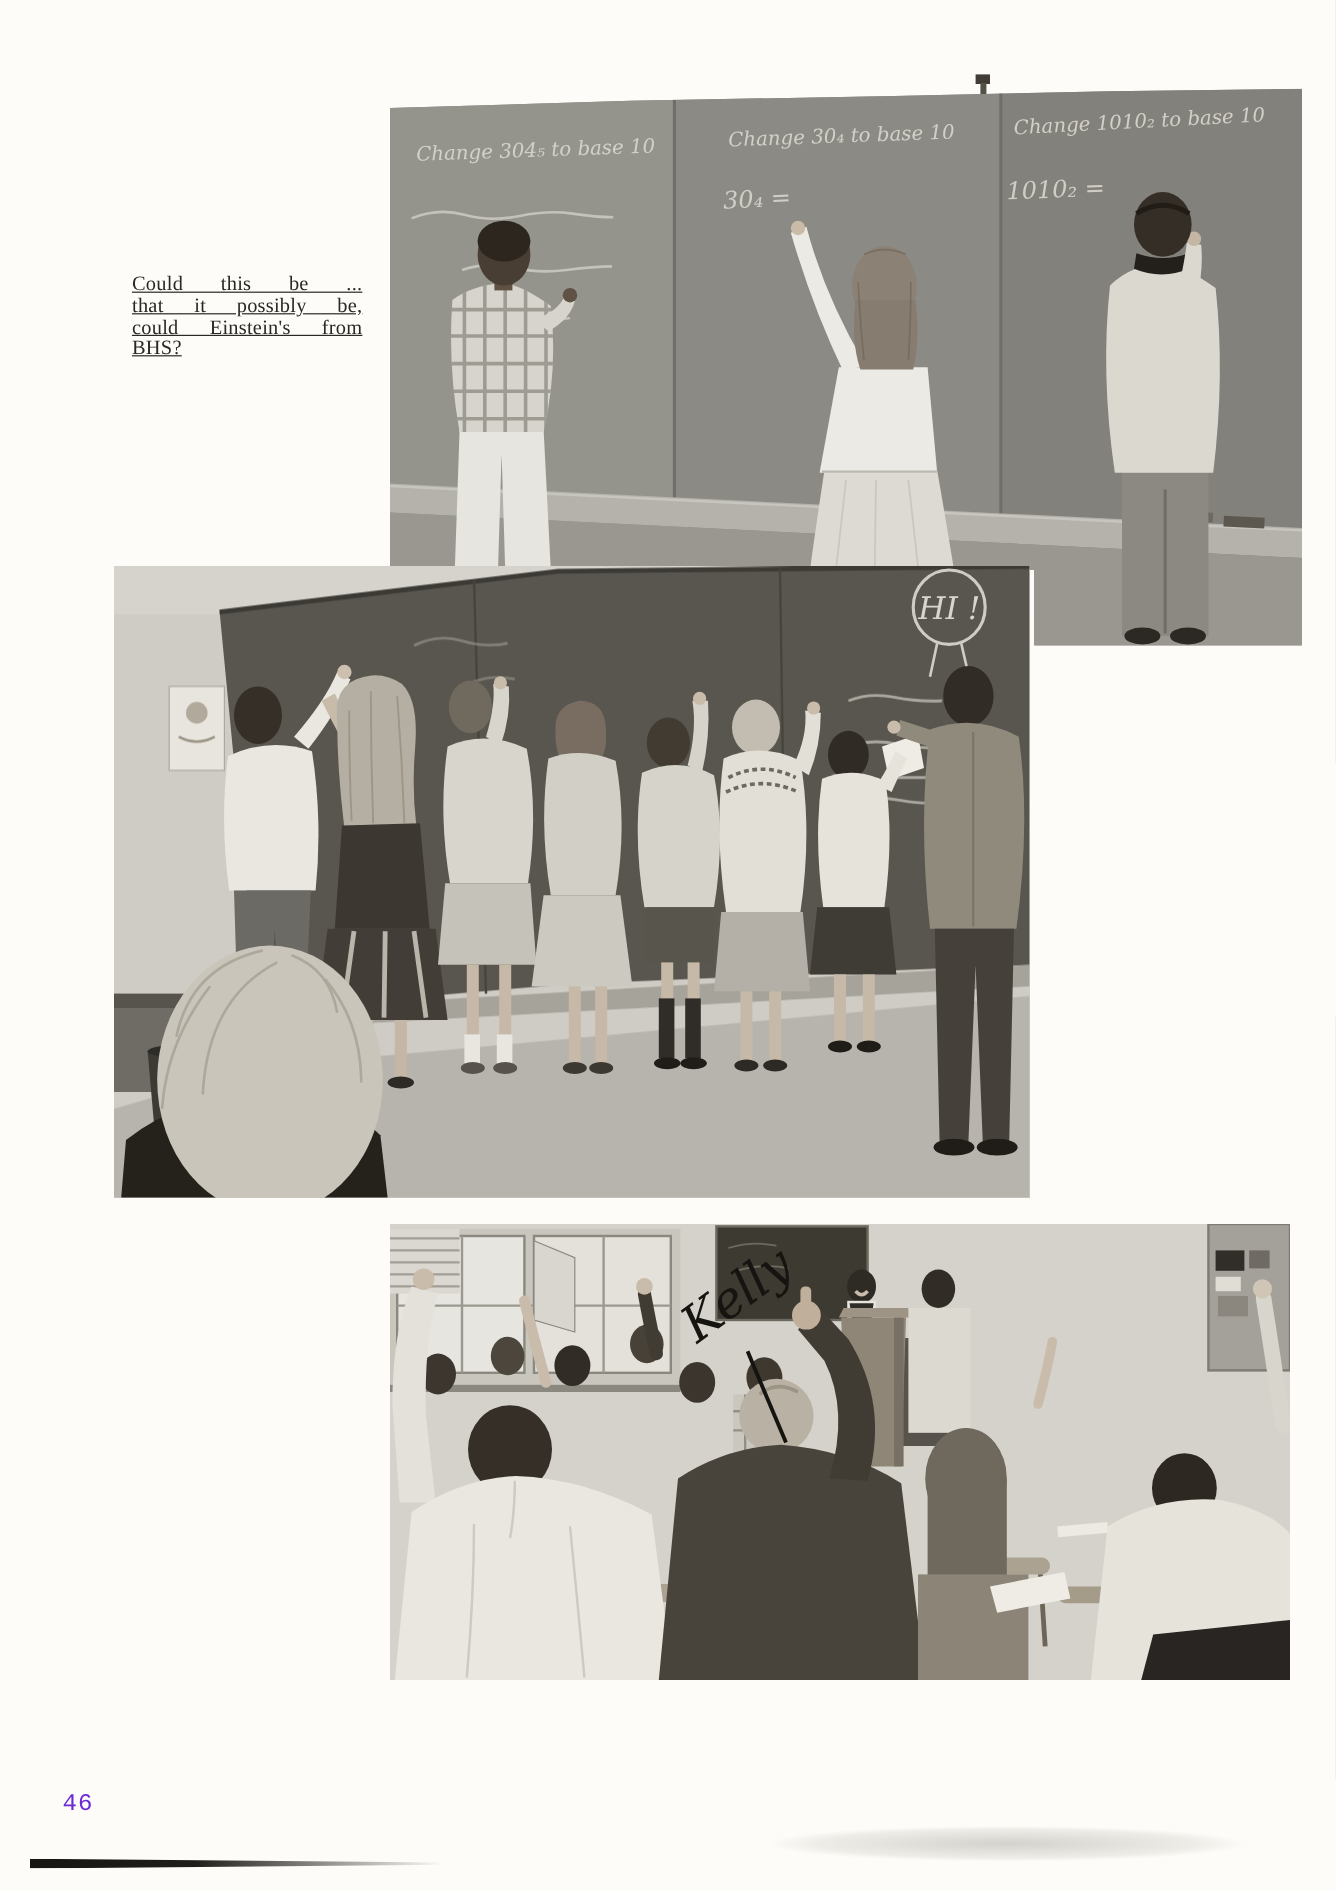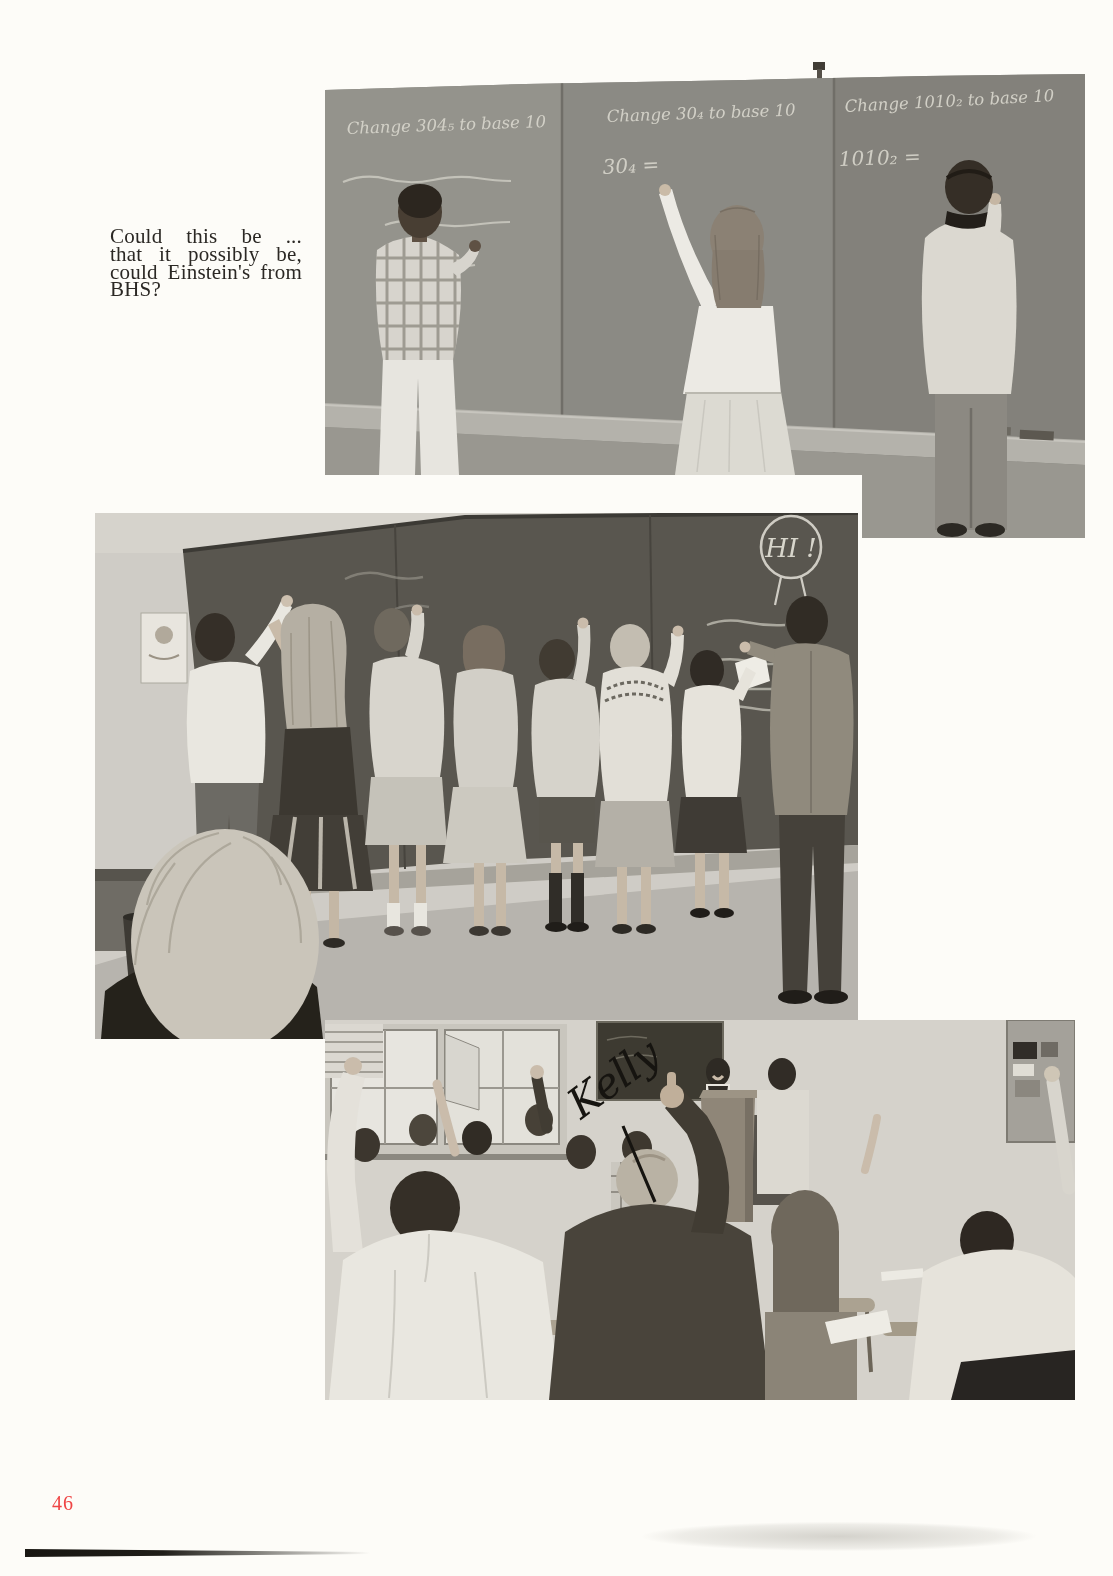--- a/index.html
+++ b/index.html
@@ -4,28 +4,29 @@
 <style>
   html,body{margin:0;padding:0;background:#e8e6e1;}
   #scan-page{
     position:relative;width:1113px;height:1576px;margin:0 auto;
     background:#fdfcf8;overflow:hidden;
     font-family:"Liberation Serif", serif;
   }
   .photo{position:absolute;}
   .photo svg{display:block;}
   .caption{
-    position:absolute;color:#2b2824;font-size:21px;line-height:17.8px;
+    position:absolute;color:#2b2824;font-size:17px;line-height:17.8px;
     letter-spacing:.2px;
+    text-decoration:underline;
   }
   .caption .jl{text-align:justify;text-align-last:justify;}
   .caption .last{text-align-last:left;}
   #page-number{
-    position:absolute;left:52px;top:1492px;color:#ef4444;
-    font-family:Liberation Serif, serif;font-size:20px;letter-spacing:1px;
+    position:absolute;left:52px;top:1492px;color:#6d28d9;
+    font-family:Liberation Mono, monospace;font-size:20px;letter-spacing:1px;
   }
   #footer-bar{
     position:absolute;left:25px;top:1549px;width:345px;height:8px;
     background:linear-gradient(to right,#181612 0%,#201e19 40%,rgba(34,32,27,.55) 68%,rgba(34,32,27,0) 100%);
     clip-path:polygon(0 0,100% 38%,100% 62%,0 100%);
   }
   #footer-smudge{
     position:absolute;left:575px;top:1510px;width:480px;height:44px;
     background:radial-gradient(ellipse 55% 45% at 55% 60%,rgba(145,142,132,.38),rgba(145,142,132,.14) 60%,rgba(145,142,132,0) 75%);
   }
@@ -141,21 +142,21 @@
     </svg>
   </div>
 
   <div class="caption" style="left:110px;top:228px;width:192px;">
     <div class="jl">Could this be ...</div>
     <div class="jl">that it possibly be,</div>
     <div class="jl">could Einstein's from</div>
     <div class="last">BHS?</div>
   </div>
 
-  <div class="photo grain" style="left:95px;top:513px;width:763px;height:526px;">
+  <div class="photo grain" style="left:95px;top:472px;width:763px;height:526px;">
     <svg width="763" height="526" viewBox="0 0 763 526">
 
       <rect x="0" y="0" width="763" height="526" fill="#cfccc5"></rect>
       <rect x="0" y="0" width="763" height="40" fill="#d6d3cc"></rect>
 
       <g>
         <rect x="46" y="100" width="46" height="70" fill="#e8e5de" stroke="#aaa79e"></rect>
         <circle cx="69" cy="122" r="9" fill="#b0a89a"></circle>
         <path d="M 54 142 q 15 8 30 0" stroke="#9a9284" fill="none" stroke-width="2"></path>
       </g>

